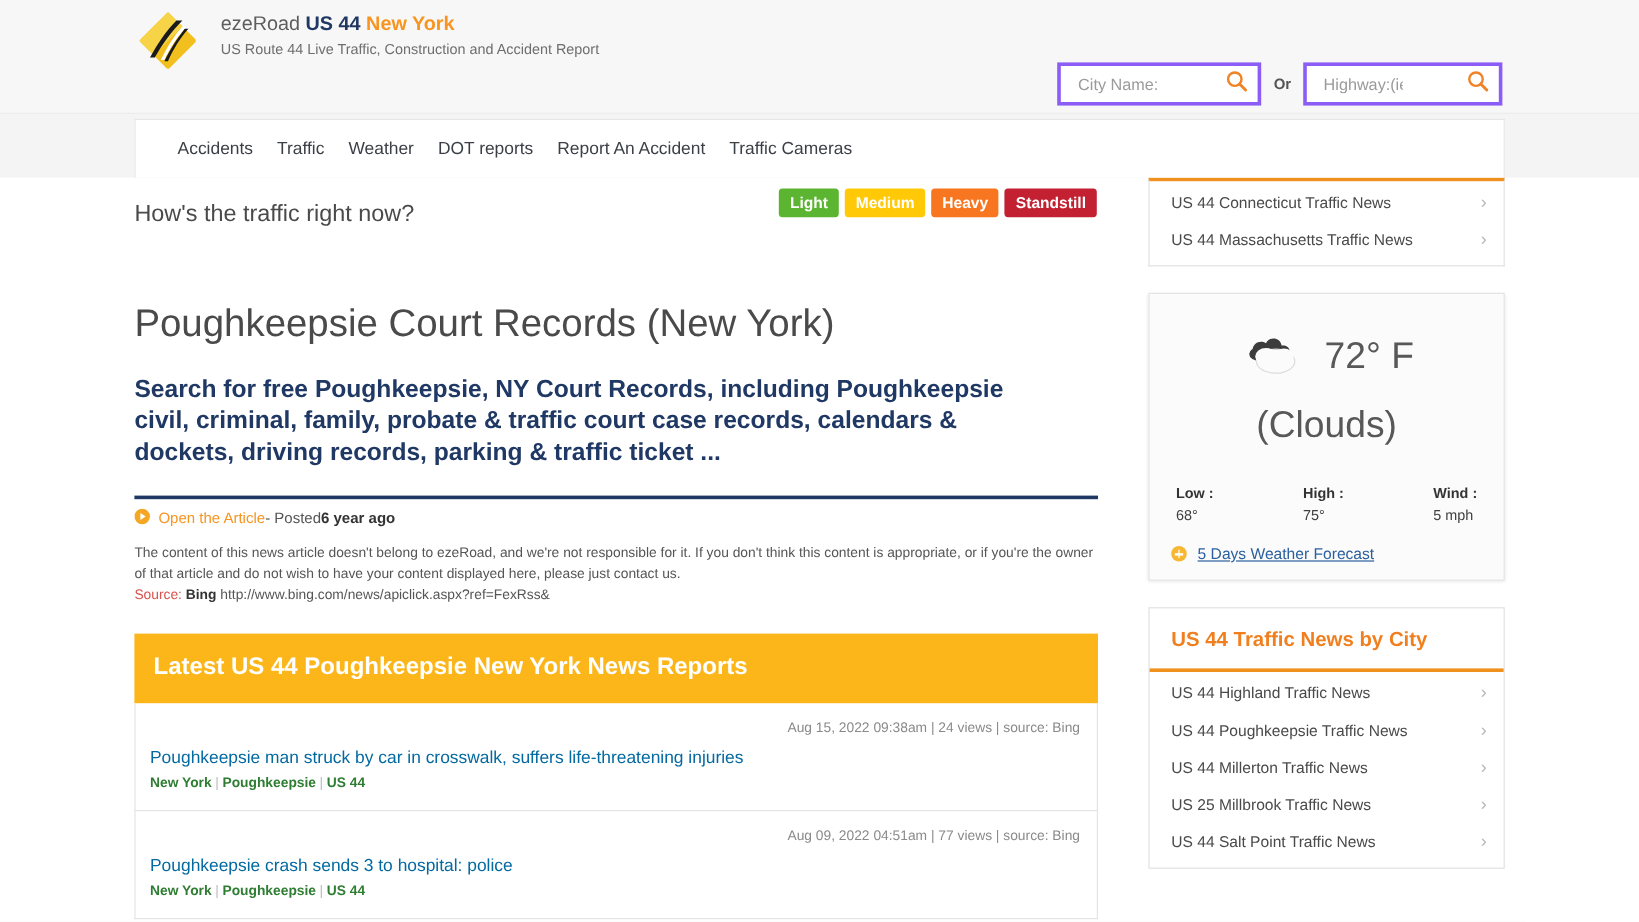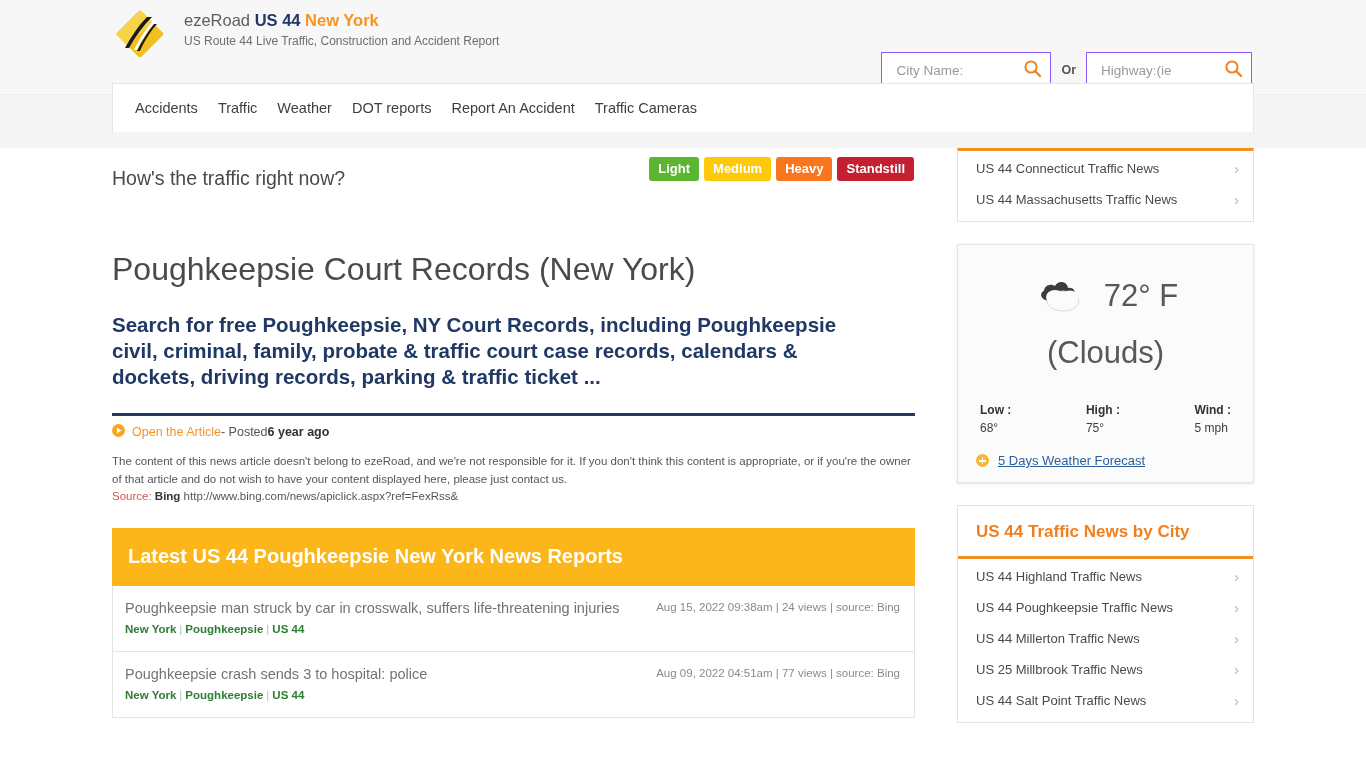--- a/index.html
+++ b/index.html
@@ -55,21 +55,21 @@
   .search-zone {
     position: absolute;
     right: 114px; top: 52px;
     display: flex;
     align-items: center;
   }
   .search-box {
     display: flex;
     align-items: center;
     background: #fff;
-    border: 1px solid #8b5cf6;
+    border: 3px solid #8b5cf6;
     height: 36px;
     padding: 0 8px 0 12px;
   }
   .search-box.city { width: 170px; }
   .search-box.hwy  { width: 166px; gap: 47px; }
   .search-box input {
     border: 0; outline: 0;
     font-family: "Liberation Sans", sans-serif;
     font-size: 13.5px;
     color: #444;
@@ -81,29 +81,29 @@
   .or-label {
     font-size: 12.5px;
     font-weight: bold;
     color: #555;
     margin: 0 10px;
   }
 
   
   .navbar {
     position: absolute;
-    left: 112px; top: 83px;
+    left: 112px; top: 99px;
     width: 1142px;
     height: 49px;
     background: #fff;
     border: 1px solid #e6e6e6;
     border-bottom: 0;
     display: flex;
     align-items: center;
-    padding-left: 12px;
+    padding-left: 25px;
     z-index: 5;
   }
   .navbar a {
     font-size: 14.5px;
     color: #3b3f46;
     text-decoration: none;
     padding: 0 10px;
     white-space: nowrap;
   }
 
@@ -212,25 +212,26 @@
     border-top: 0;
     padding: 13px 14px 16px 12px;
   }
   .news-top {
     display: flex;
     justify-content: space-between;
     align-items: flex-start;
   }
   .news-title {
     font-size: 14.5px;
-    color: #737373;
+    color: #0369a1;
     text-decoration: none;
     line-height: 19px;
     max-width: 520px;
     display: block;
+    margin-top: 24px;
   }
   .news-meta {
     font-size: 11.5px;
     color: #8a8a8a;
     white-space: nowrap;
     padding-top: 2px;
   }
   .news-tags {
     margin-top: 5px;
     font-size: 11.5px;

